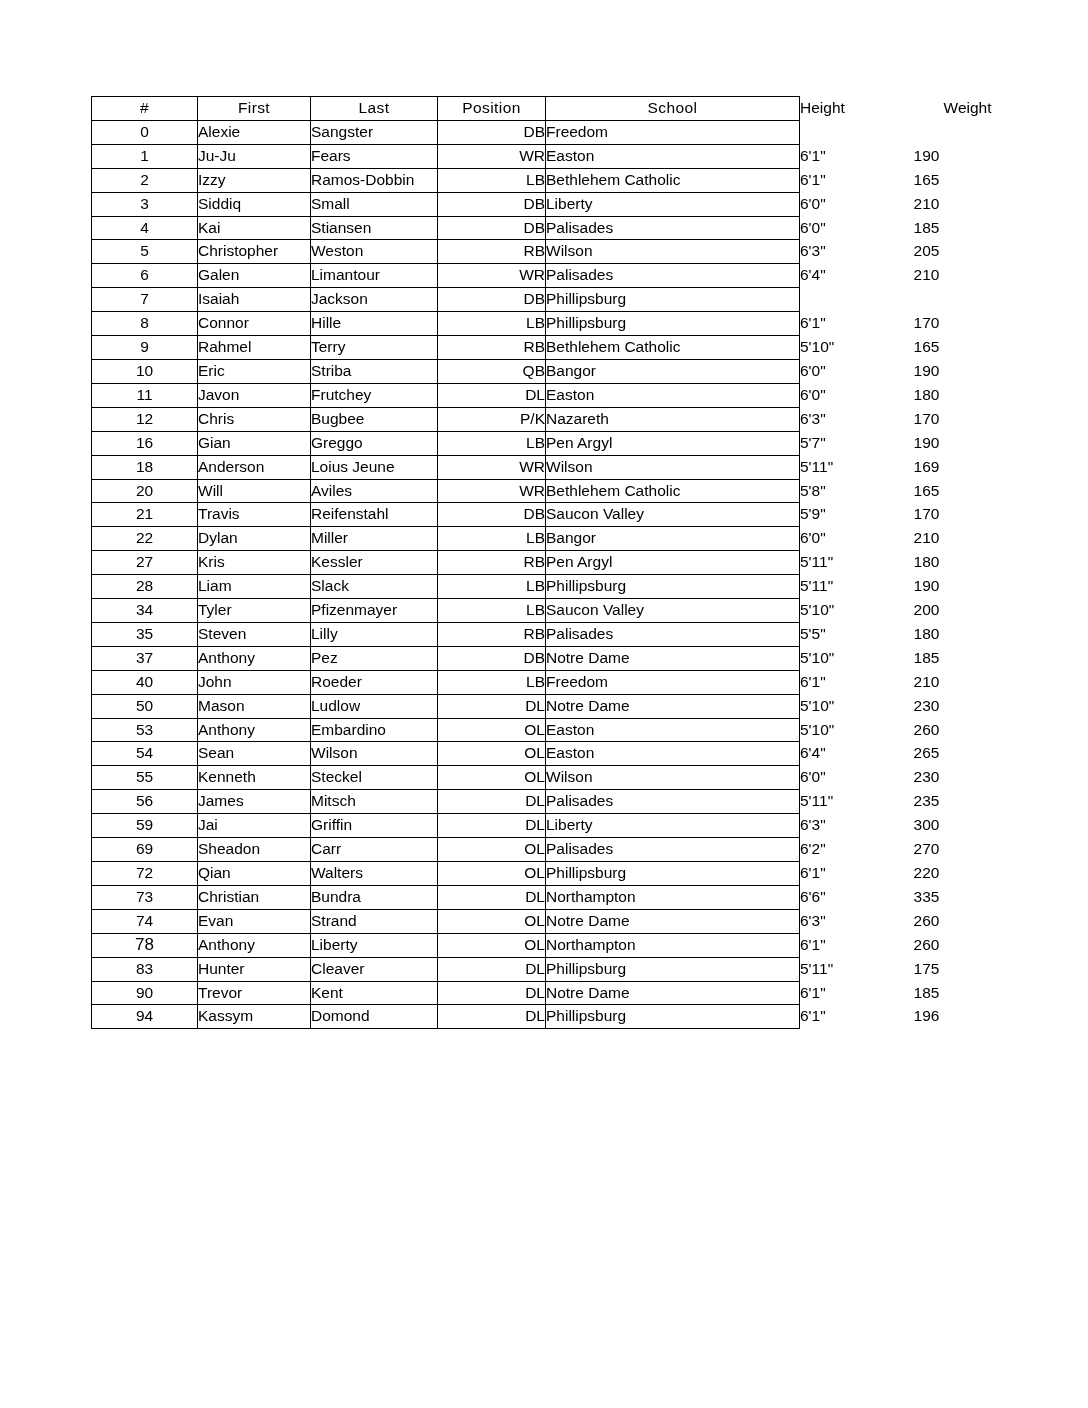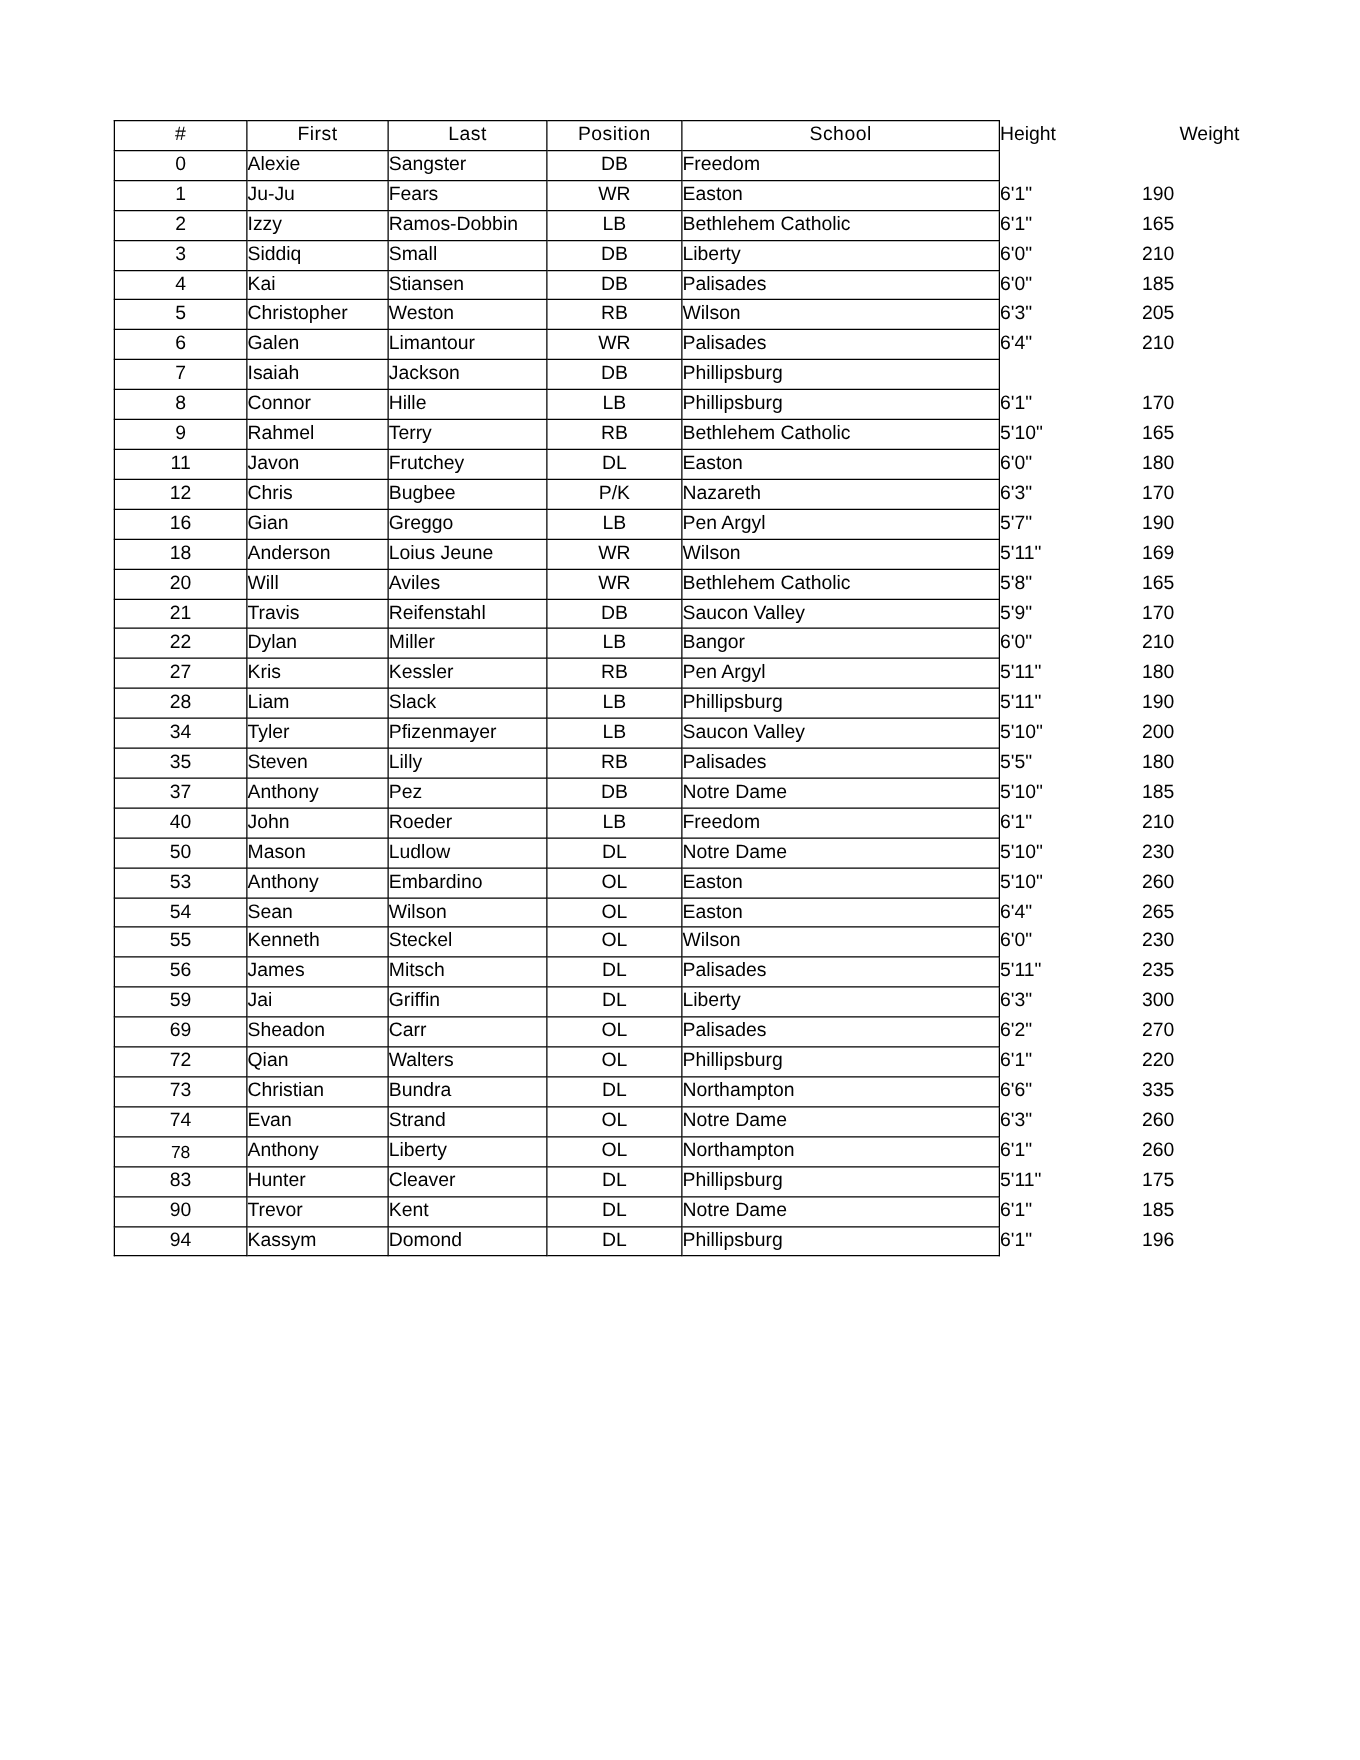--- a/index.html
+++ b/index.html
@@ -75,28 +75,28 @@
     text-align: right;
     padding-left: 36px;
   }
 
   td.num {
     text-align: center;
     font-weight: bold;
     font-size: 16px;
   }
   td.num.small {
-    font-size: 14px;
+    font-size: 17px;
   }
   td.txt {
     text-align: left;
     padding-left: 7px;
   }
   td.pos {
-    text-align: center;
+    text-align: right;
   }
   td.height {
     text-align: left;
     padding-left: 3px;
     font-size: 13px;
     border: none;
   }
   td.weight {
     text-align: center;
     padding-right: 5px;
@@ -214,20 +214,29 @@
         <tr>
           <td class="cell-bordered num">9</td>
           <td class="cell-bordered txt">Rahmel</td>
           <td class="cell-bordered txt">Terry</td>
           <td class="cell-bordered pos">RB</td>
           <td class="cell-bordered txt">Bethlehem Catholic</td>
           <td class="height">5'10"</td>
           <td class="weight">165</td>
         </tr>
         <tr>
+          <td class="cell-bordered num">10</td>
+          <td class="cell-bordered txt">Eric</td>
+          <td class="cell-bordered txt">Striba</td>
+          <td class="cell-bordered pos">QB</td>
+          <td class="cell-bordered txt">Bangor</td>
+          <td class="height">6'0"</td>
+          <td class="weight">190</td>
+        </tr>
+        <tr>
           <td class="cell-bordered num">11</td>
           <td class="cell-bordered txt">Javon</td>
           <td class="cell-bordered txt">Frutchey</td>
           <td class="cell-bordered pos">DL</td>
           <td class="cell-bordered txt">Easton</td>
           <td class="height">6'0"</td>
           <td class="weight">180</td>
         </tr>
         <tr>
           <td class="cell-bordered num">12</td>

